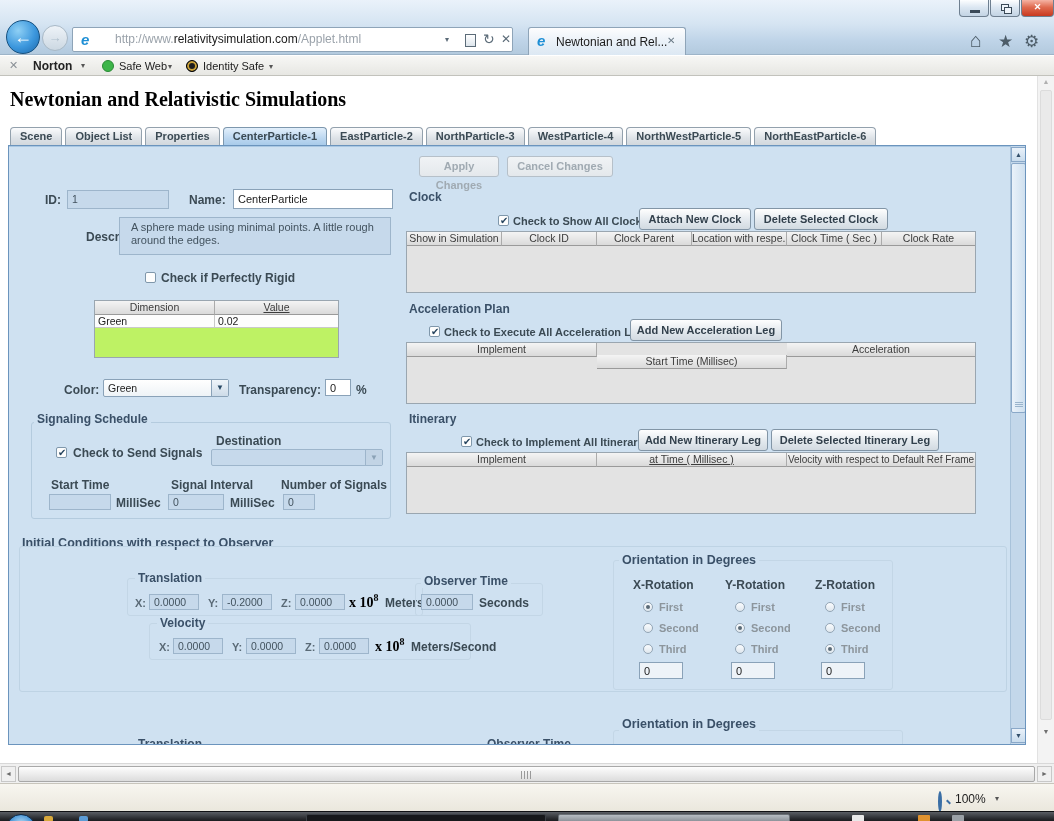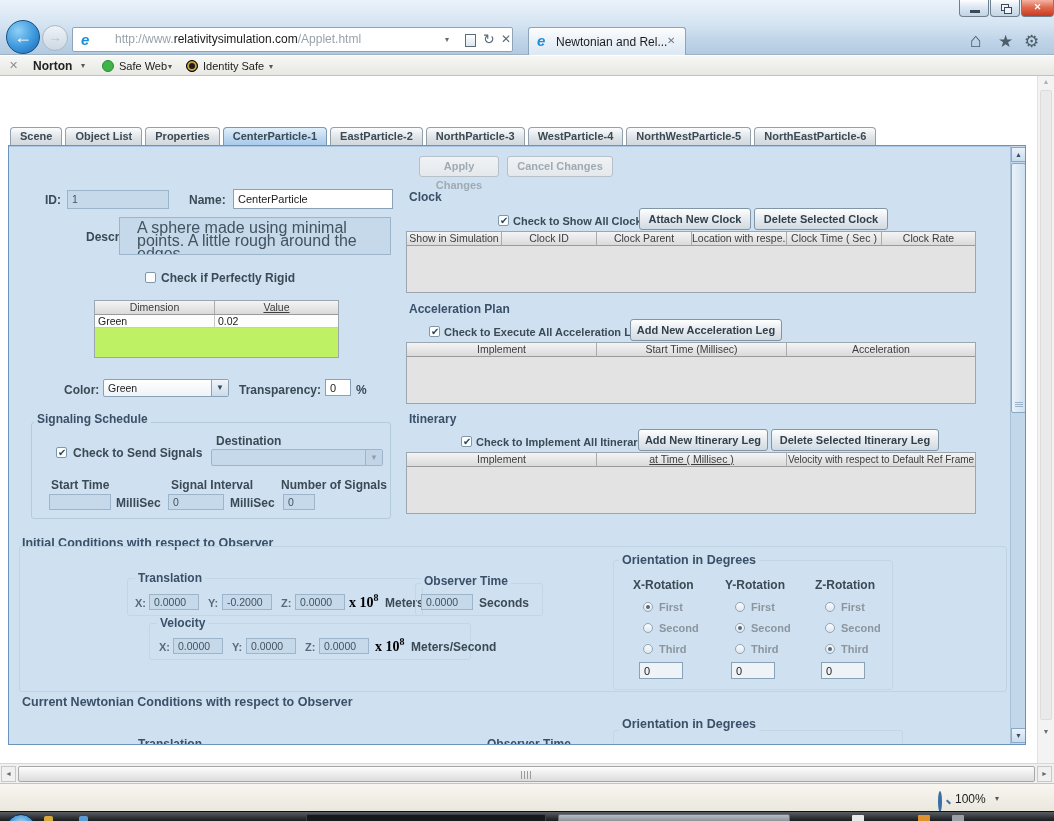--- a/index.html
+++ b/index.html
@@ -145,20 +145,21 @@
     <span class="abs" style="left:33px; top:3px; font-weight:bold; font-size:12px;">Norton</span>
     <span class="abs ncaret" style="left:81px; top:5px;">▾</span>
     <span class="abs" style="left:102px; top:4px; width:12px; height:12px; border-radius:50%; background:#3db549; border:1px solid #2a8a35;"></span>
     <span class="abs" style="left:119px; top:4px;">Safe Web</span>
     <span class="abs ncaret" style="left:168px; top:6px;">▾</span>
     <span class="abs" style="left:186px; top:4px; width:12px; height:12px; border-radius:50%; background:#1d1d1d; border:1px solid #000; box-shadow:inset 0 0 0 2px #caa23a;"></span>
     <span class="abs" style="left:203px; top:4px;">Identity Safe</span>
     <span class="abs ncaret" style="left:269px; top:6px;">▾</span>
   </div>
 
+  <div class="abs pagetitle" style="left:10px; top:88px;">Newtonian and Relativistic Simulations</div>
 
   <div class="abs" style="left:10px; top:127px; display:flex; gap:3px; height:18px;">
     <span class="jtab">Scene</span>
     <span class="jtab">Object List</span>
     <span class="jtab">Properties</span>
     <span class="jtab sel">CenterParticle-1</span>
     <span class="jtab">EastParticle-2</span>
     <span class="jtab">NorthParticle-3</span>
     <span class="jtab">WestParticle-4</span>
     <span class="jtab">NorthWestParticle-5</span>
@@ -169,21 +170,21 @@
 
     <div class="abs btn dis" style="left:410px; top:10px; width:80px; height:21px; line-height:19px;">Apply Changes</div>
     <div class="abs btn dis" style="left:498px; top:10px; width:106px; height:21px; line-height:19px;">Cancel Changes</div>
 
     <span class="abs lbl12" style="left:36px; top:47px;">ID:</span>
     <div class="abs dfld" style="left:58px; top:44px; width:102px; height:19px; line-height:15px;">1</div>
     <span class="abs lbl12" style="left:180px; top:47px;">Name:</span>
     <input class="abs wfld" style="left: 224px; top: 43px; width: 160px; height: 20px;" value="CenterParticle">
 
     <span class="abs lbl12" style="left:34px; top:84px;margin-left:43px;">Description:</span>
-    <div class="abs dfld" style="left:110px; top:71px; width:272px; height:38px; white-space:normal; font-size:16px; line-height:13px; padding:3px 17px;">A sphere made using minimal points.  A little rough around the edges.</div>
+    <div class="abs dfld" style="left:110px; top:71px; width:272px; height:38px; white-space:normal; font-size:11px; line-height:13px; padding:3px 11px;">A sphere made using minimal points.  A little rough around the edges.</div>
 
     <span class="abs cb" style="left:136px; top:126px;"></span>
     <span class="abs lbl12" style="left:152px; top:125px;">Check if Perfectly Rigid</span>
 
     <div class="abs jtable" style="left:85px; top:154px; width:245px; height:58px; background:#bef264;">
       <div class="thead-row">
         <div class="jth" style="width:120px;">Dimension</div>
         <div class="jth" style="width:123px; border-right:none;text-decoration:underline;">Value</div>
       </div>
       <div class="thead-row">
@@ -235,21 +236,21 @@
       </div>
     </div>
 
     <span class="abs sect" style="left:397px; top:156px;">Acceleration Plan</span>
     <span class="abs cb on" style="left:420px; top:180px;"></span>
     <span class="abs lbl" style="left:435px; top:180px;">Check to Execute All Acceleration Legs</span>
     <div class="abs btn" style="left:621px; top:173px; width:152px; height:22px; line-height:20px;">Add New Acceleration Leg</div>
     <div class="abs jtable" style="left:397px; top:196px; width:570px; height:62px;">
       <div class="thead-row">
         <div class="jth" style="width:190px;">Implement</div>
-        <div class="jth" style="width:190px;">Start Time (Millisec)</div>
+        <div class="jth" style="width:190px;margin-top:12px;">Start Time (Millisec)</div>
         <div class="jth" style="width:188px; border-right:none;">Acceleration</div>
       </div>
     </div>
 
     <span class="abs sect" style="left:397px; top:266px;">Itinerary</span>
     <span class="abs cb on" style="left:452px; top:290px;"></span>
     <span class="abs lbl" style="left:467px; top:290px;">Check to Implement All Itineraries</span>
     <div class="abs btn" style="left:629px; top:283px; width:130px; height:22px; line-height:20px;">Add New Itinerary Leg</div>
     <div class="abs btn" style="left:762px; top:283px; width:168px; height:22px; line-height:20px;">Delete Selected Itinerary Leg</div>
     <div class="abs jtable" style="left:397px; top:306px; width:570px; height:62px;">
@@ -313,21 +314,20 @@
 
     <span class="abs lbl12" style="left:806px; top:432px;">Z-Rotation</span>
     <span class="abs radio" style="left:816px; top:456px;"></span>
     <span class="abs rlbl" style="left:832px; top:455px;">First</span>
     <span class="abs radio" style="left:816px; top:477px;"></span>
     <span class="abs rlbl" style="left:832px; top:476px;">Second</span>
     <span class="abs radio sel" style="left:816px; top:498px;"></span>
     <span class="abs rlbl" style="left:832px; top:497px;">Third</span>
     <input class="abs wfld" style="left: 812px; top: 516px; width: 44px; height: 17px; background: rgb(238, 243, 248);" value="0">
 
-    <span class="abs sect" style="left:10px; top:549px; font-size:12.5px;">Current Newtonian Conditions with respect to Observer</span>
     <div class="abs tborder" style="left:604px; top:584px; width:290px; height:30px; border-color:#c3d6e6;"></div>
     <span class="abs sect" style="left:610px; top:571px; font-size:12.5px;">Orientation in Degrees</span>
     <span class="abs sect" style="left:126px; top:591px;">Translation</span>
     <span class="abs sect" style="left:475px; top:591px;">Observer Time</span>
 
     <div class="abs vsb-track" style="left:1001px; top:0; width:16px; height:598px;">
       <div class="abs sb-btn" style="left:0; top:1px; width:15px; height:15px; line-height:13px;"><span>▲</span></div>
       <div class="abs vsb-thumb" style="left:0; top:17px; width:15px; height:250px;">
         <div class="abs" style="left:3px; top:238px; width:8px; height:5px; background:repeating-linear-gradient(#9ab4cc 0 1px,transparent 1px 2px);"></div>
       </div>

